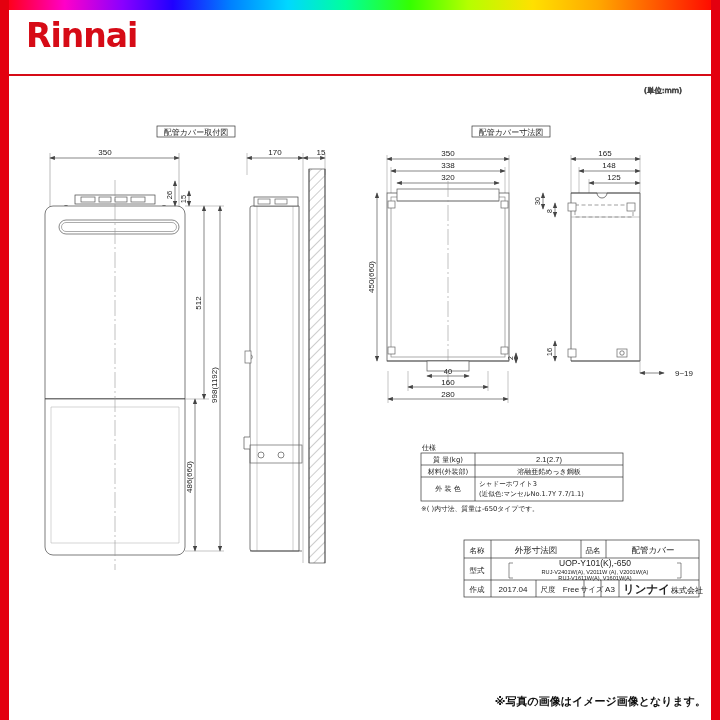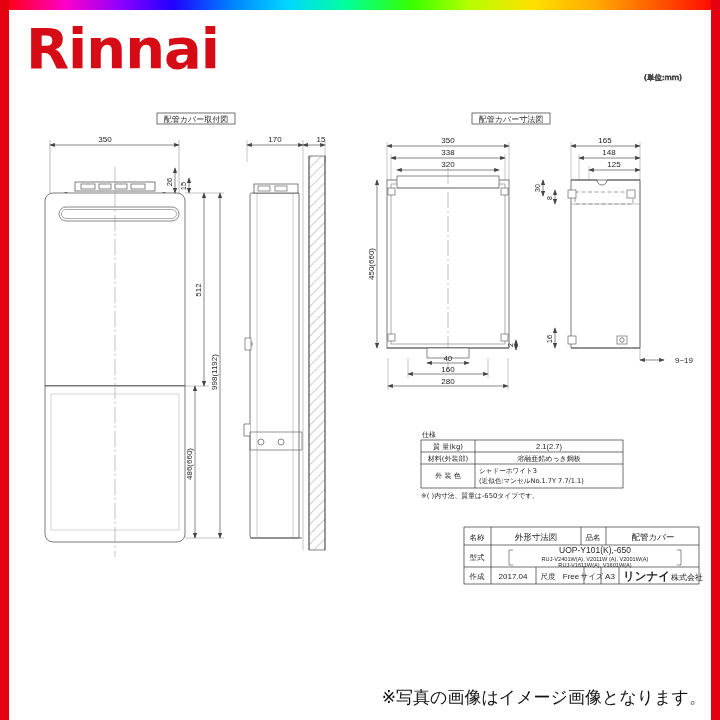--- a/index.html
+++ b/index.html
@@ -21,35 +21,35 @@
       #b4ff00 65%, #ffe000 74%, #ffa800 83%, #ff5a00 91%, #ff0000 100%);
   }
   
   .rail{position:absolute;top:0;width:9px;height:720px;background:#e3000f;}
   .rail.left{left:0;}
   .rail.right{right:0;}
 
   
   .logo{
     position:absolute;left:26px;top:16px;
-    font-size:56px;font-weight:bold;color:#d60b16;
+    font-size:33px;font-weight:bold;color:#d60b16;
     letter-spacing:-1px;font-family:"DejaVu Sans",sans-serif;
   }
   .logo-rule{position:absolute;left:9px;top:74px;width:702px;height:2px;background:#d60b16;}
 
   
-  .canvas{position:absolute;left:9px;top:72px;width:702px;height:570px;background:#fff;}
+  .canvas{position:absolute;left:9px;top:85px;width:702px;height:570px;background:#fff;}
   svg.dwg{position:absolute;left:0;top:0;}
 
   
   .notice{
     position:absolute;right:14px;bottom:10px;
     text-align:left;color:#111;
     font-family:"DejaVu Sans",sans-serif;
-    font-weight:normal;font-size:17px;line-height:1.55;
+    font-weight:bold;font-size:11px;line-height:1.55;
   }
   .notice div{white-space:nowrap;}
 
   
   .t{font-family:"Liberation Sans","DejaVu Sans",sans-serif;fill:#222;}
   .jp{font-family:"DejaVu Sans",sans-serif;fill:#222;}
 </style>
 </head>
 <body>
 

